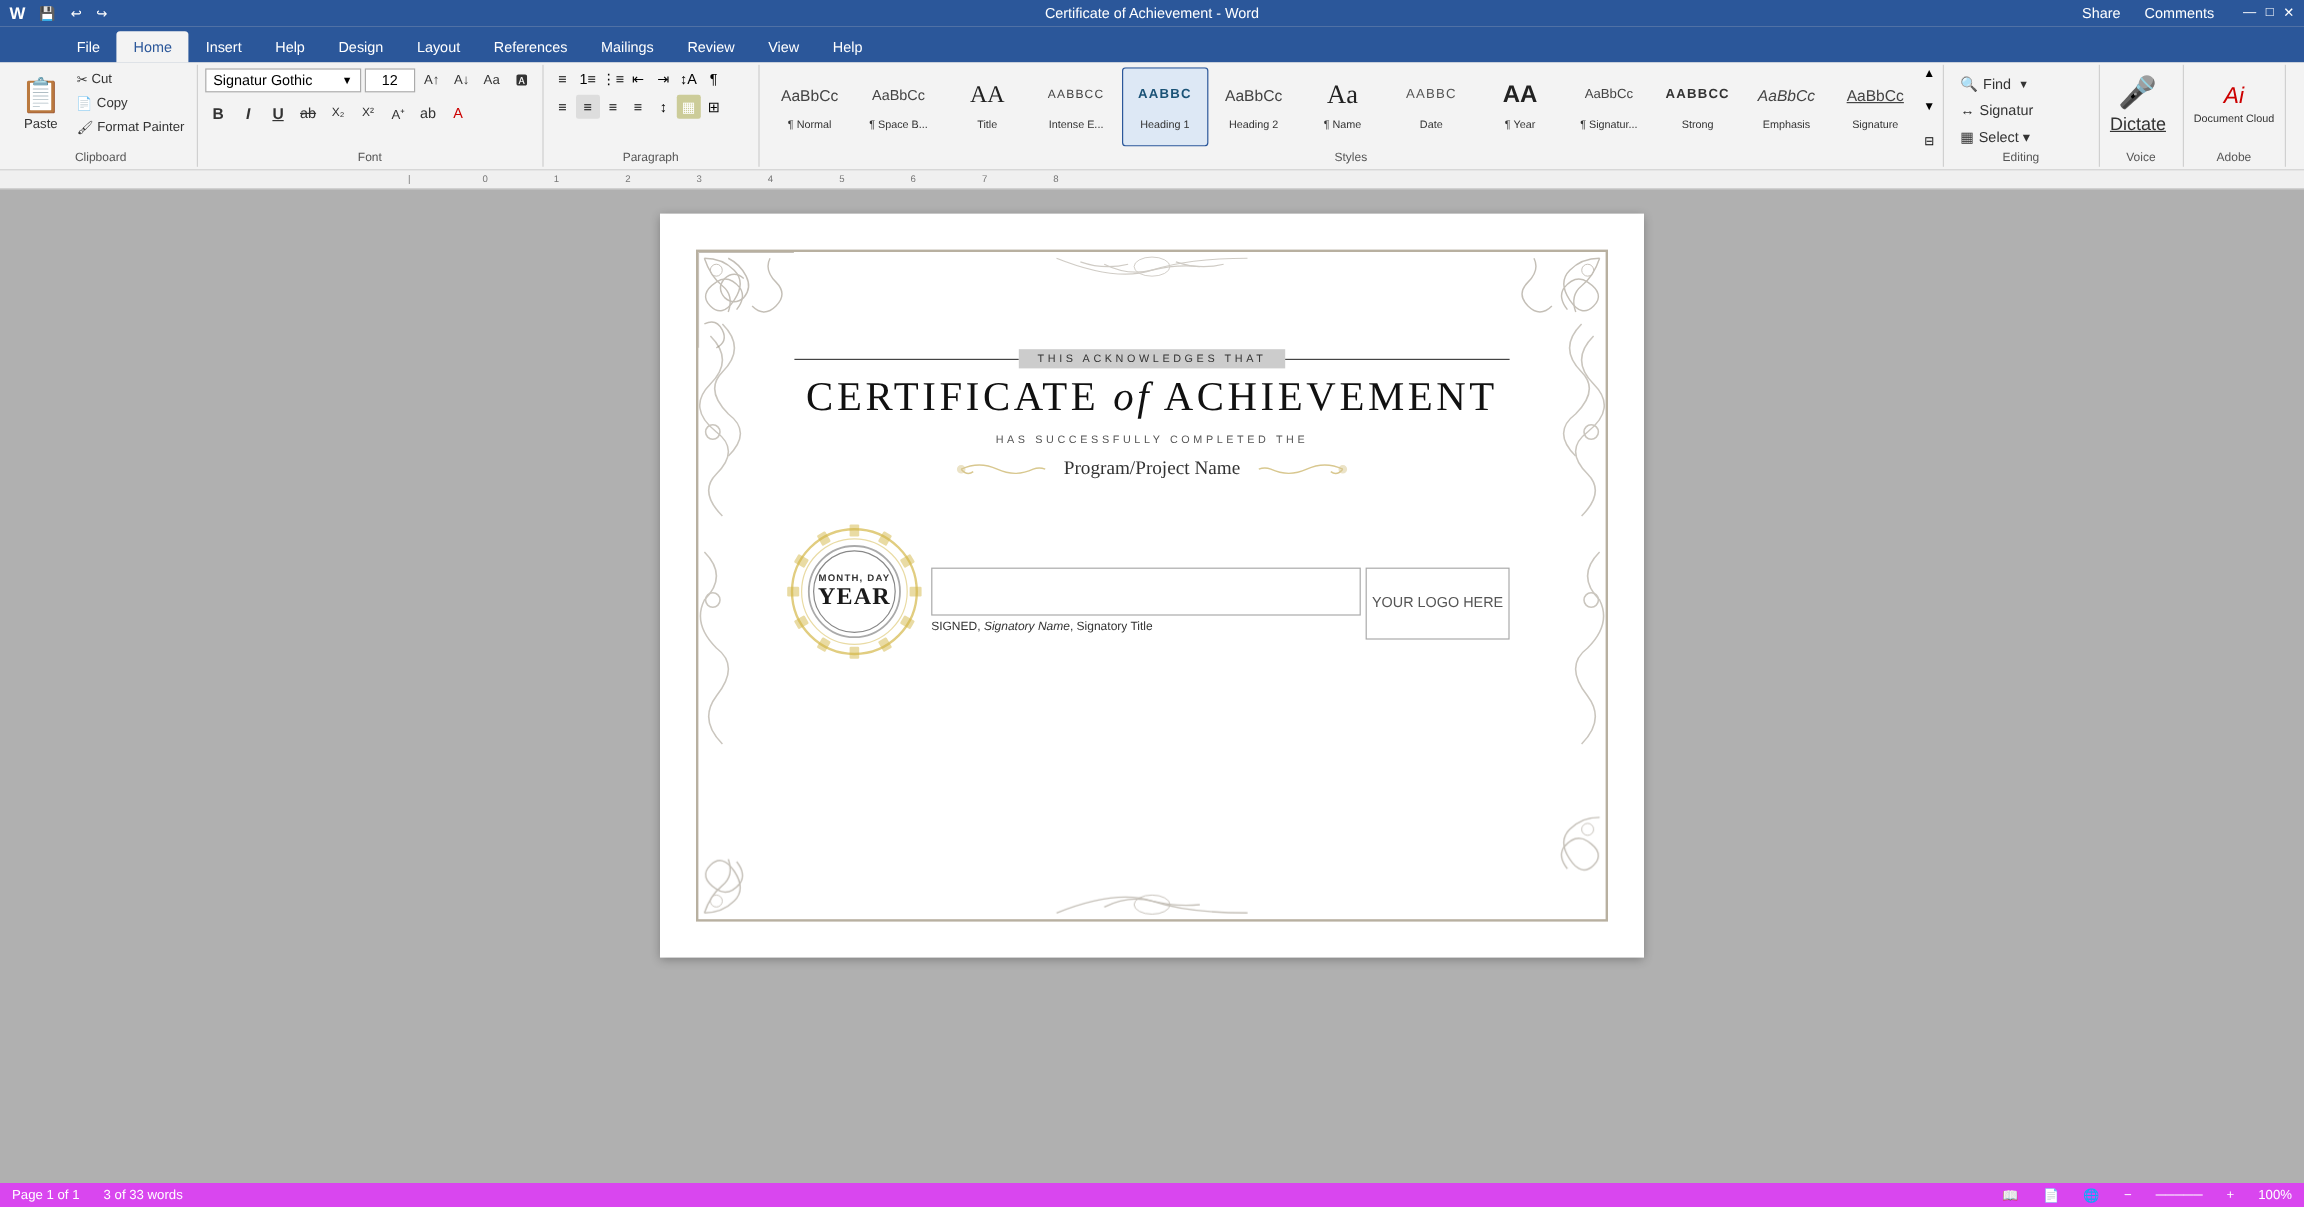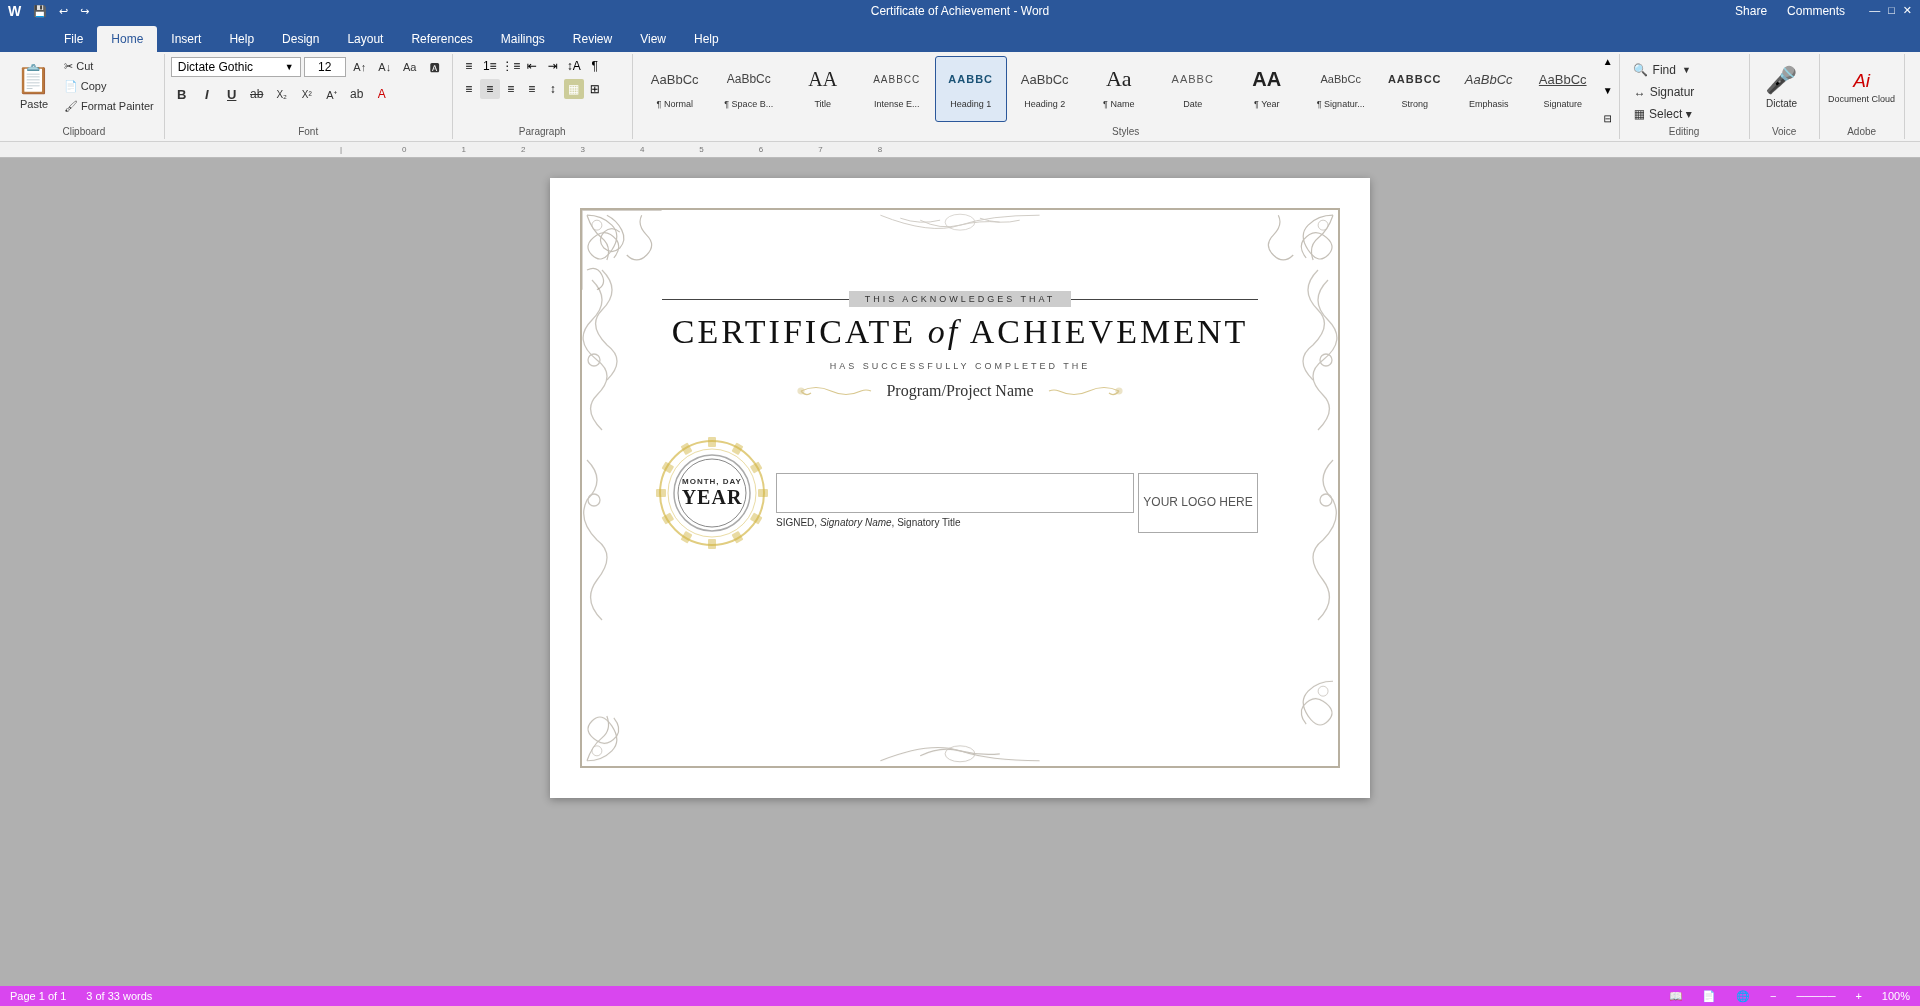--- a/index.html
+++ b/index.html
@@ -361,21 +361,21 @@
         </div>
       </div>
     </div>
     <div class="ribbon-group-label">Clipboard</div>
   </div>
 
   <div class="ribbon-group font-group">
     <div class="ribbon-group-content" style="flex-direction:column;gap:3px;">
       <div class="font-row1">
         <div class="font-selector">
-          <span>Dictate Gothic</span>
+          <span>Signatur Gothic</span>
           <span style="font-size:9px;">▼</span>
         </div>
         <div class="font-size-selector">
           <span>12</span>
         </div>
         <div class="icon-btn" title="Increase Font Size">A↑</div>
         <div class="icon-btn" title="Decrease Font Size">A↓</div>
         <div class="icon-btn">Aa</div>
         <div class="icon-btn" title="Clear Formatting">🅰</div>
       </div>
@@ -514,21 +514,21 @@
         <span>Select ▾</span>
       </div>
     </div>
     <div class="ribbon-group-label">Editing</div>
   </div>
 
   <div class="ribbon-group voice-group">
     <div class="ribbon-group-content">
       <div class="voice-btn">
         <span style="font-size:26px;">🎤</span>
-        <span style="font-size:10px;">Dictate</span>
+        <span style="font-size:15px;text-decoration:underline;">Dictate</span>
       </div>
     </div>
     <div class="ribbon-group-label">Voice</div>
   </div>
 
   <div class="ribbon-group adobe-group">
     <div class="ribbon-group-content">
       <div class="voice-btn" style="width:72px;">
         <span style="font-size:19px;color:#cc0000;font-style:italic;">Ai</span>
         <span style="font-size:9px;text-align:center;line-height:1.2;">Document Cloud</span>

